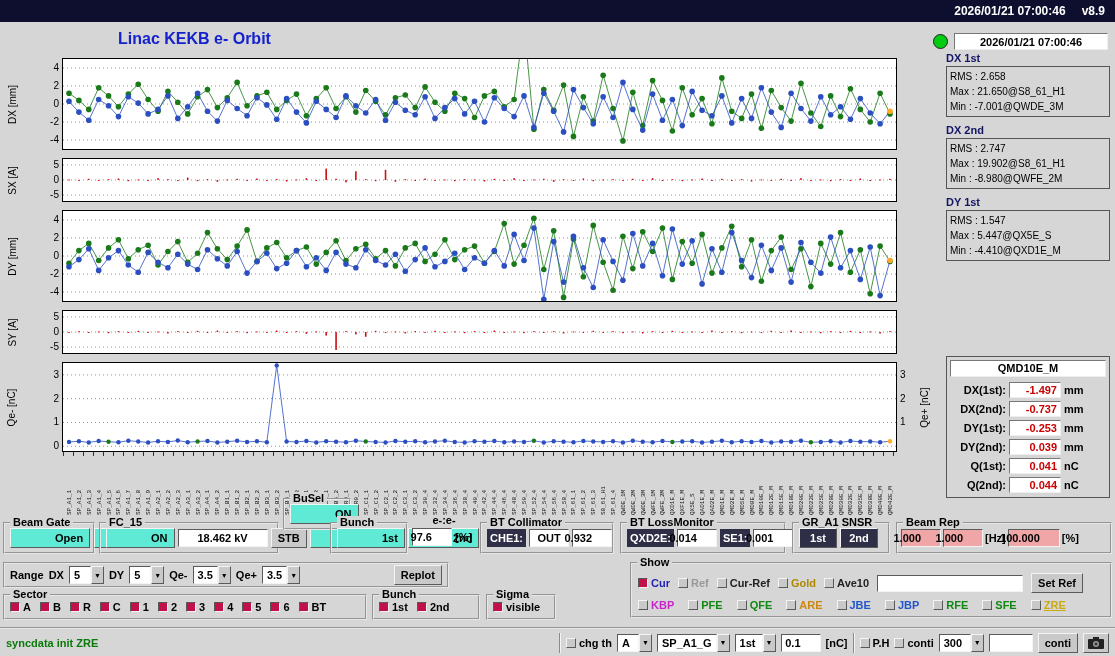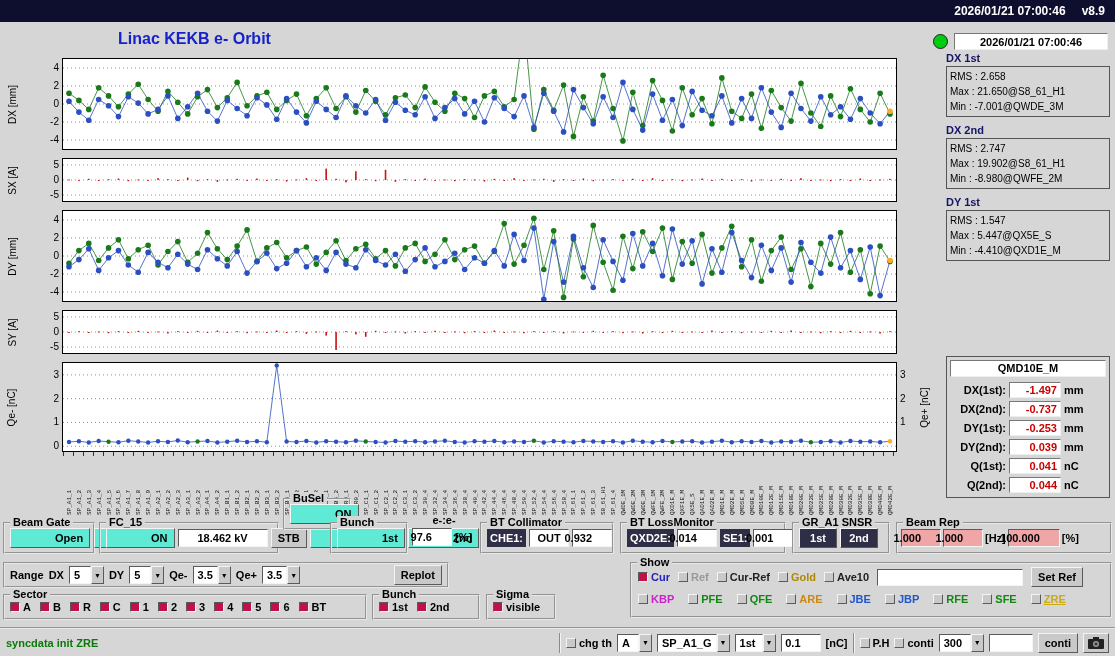--- a/index.html
+++ b/index.html
@@ -1013,21 +1013,21 @@
       <span class="dd">
         <span class="dd-val">3.5</span>
         <span class="dd-btn">▼</span>
       </span>
       <button class="btn" style="margin-left:auto">Replot</button>
     </div>
   </div>
 
   <div class="grp" style="left:630px;top:562px;width:482px;height:56px">
     <span class="grp-label">Show</span>
-    <div style="display:flex;align-items:center;gap:8px;padding:3px 6px 0">
+    <div style="display:flex;align-items:center;gap:8px;padding:9px 6px 0">
       <label class="cbitem">
         <span class="cb checked"></span>
         <span class="cbl" style="color: rgb(34, 34, 187);">Cur</span>
       </label>
       <label class="cbitem">
         <span class="cb"></span>
         <span class="cbl" style="color: rgb(153, 153, 153);">Ref</span>
       </label>
       <label class="cbitem">
         <span class="cb"></span>

